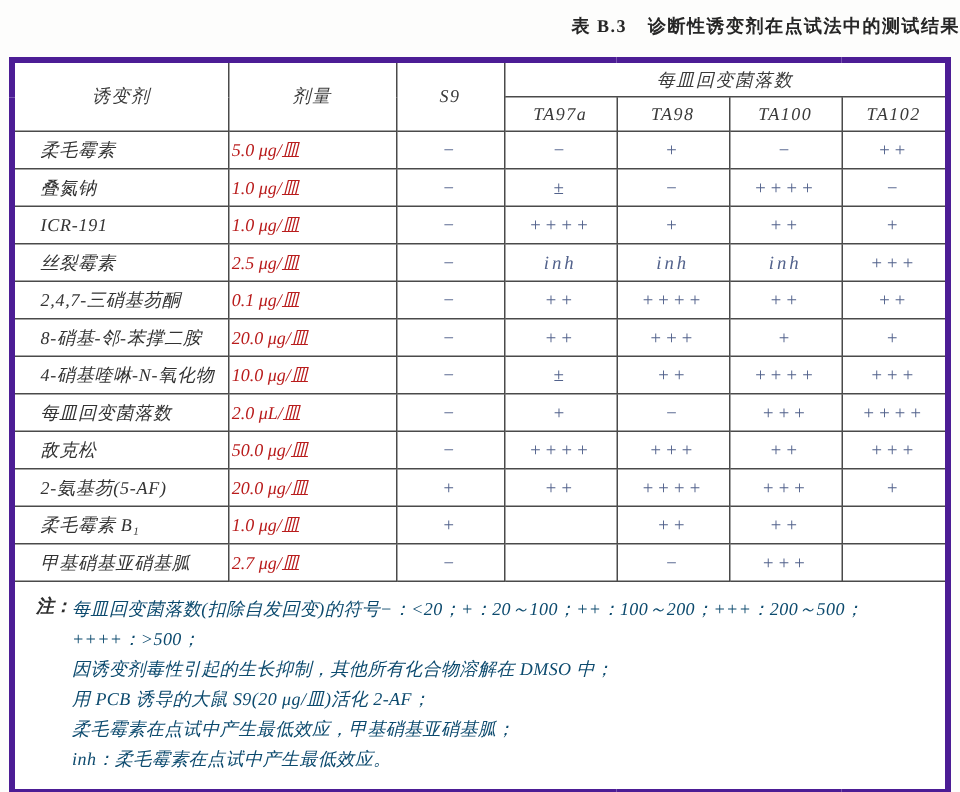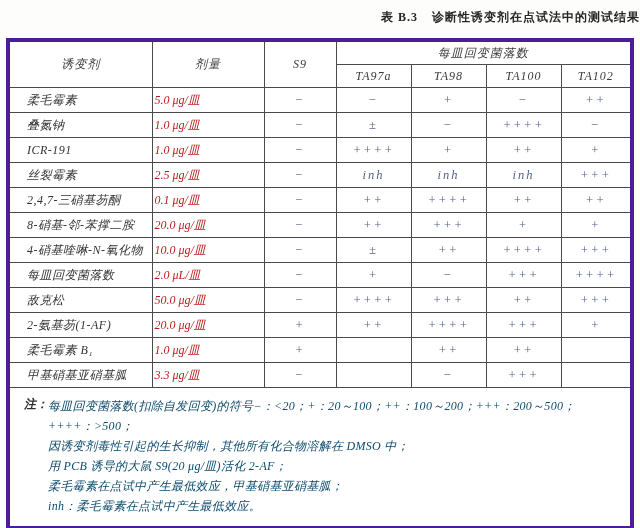--- a/index.html
+++ b/index.html
@@ -153,40 +153,40 @@
       <tr>
         <td class="c-name">敌克松</td>
         <td class="c-dose">50.0 μg/皿</td>
         <td class="c-sym">−</td>
         <td class="c-sym">++++</td>
         <td class="c-sym">+++</td>
         <td class="c-sym">++</td>
         <td class="c-sym">+++</td>
       </tr>
       <tr>
-        <td class="c-name">2-氨基芴(1-AF)</td>
+        <td class="c-name">2-氨基芴(5-AF)</td>
         <td class="c-dose">20.0 μg/皿</td>
         <td class="c-sym">+</td>
         <td class="c-sym">++</td>
         <td class="c-sym">++++</td>
         <td class="c-sym">+++</td>
         <td class="c-sym">+</td>
       </tr>
       <tr>
         <td class="c-name">柔毛霉素 B₁</td>
         <td class="c-dose">1.0 μg/皿</td>
         <td class="c-sym">+</td>
         <td class="c-sym"></td>
         <td class="c-sym">++</td>
         <td class="c-sym">++</td>
         <td class="c-sym"></td>
       </tr>
       <tr>
         <td class="c-name">甲基硝基亚硝基胍</td>
-        <td class="c-dose">3.3 μg/皿</td>
+        <td class="c-dose">2.7 μg/皿</td>
         <td class="c-sym">−</td>
         <td class="c-sym"></td>
         <td class="c-sym">−</td>
         <td class="c-sym">+++</td>
         <td class="c-sym"></td>
       </tr>
     </tbody>
   <tfoot>
     <tr>
       <td colspan="7" class="notes-cell">

